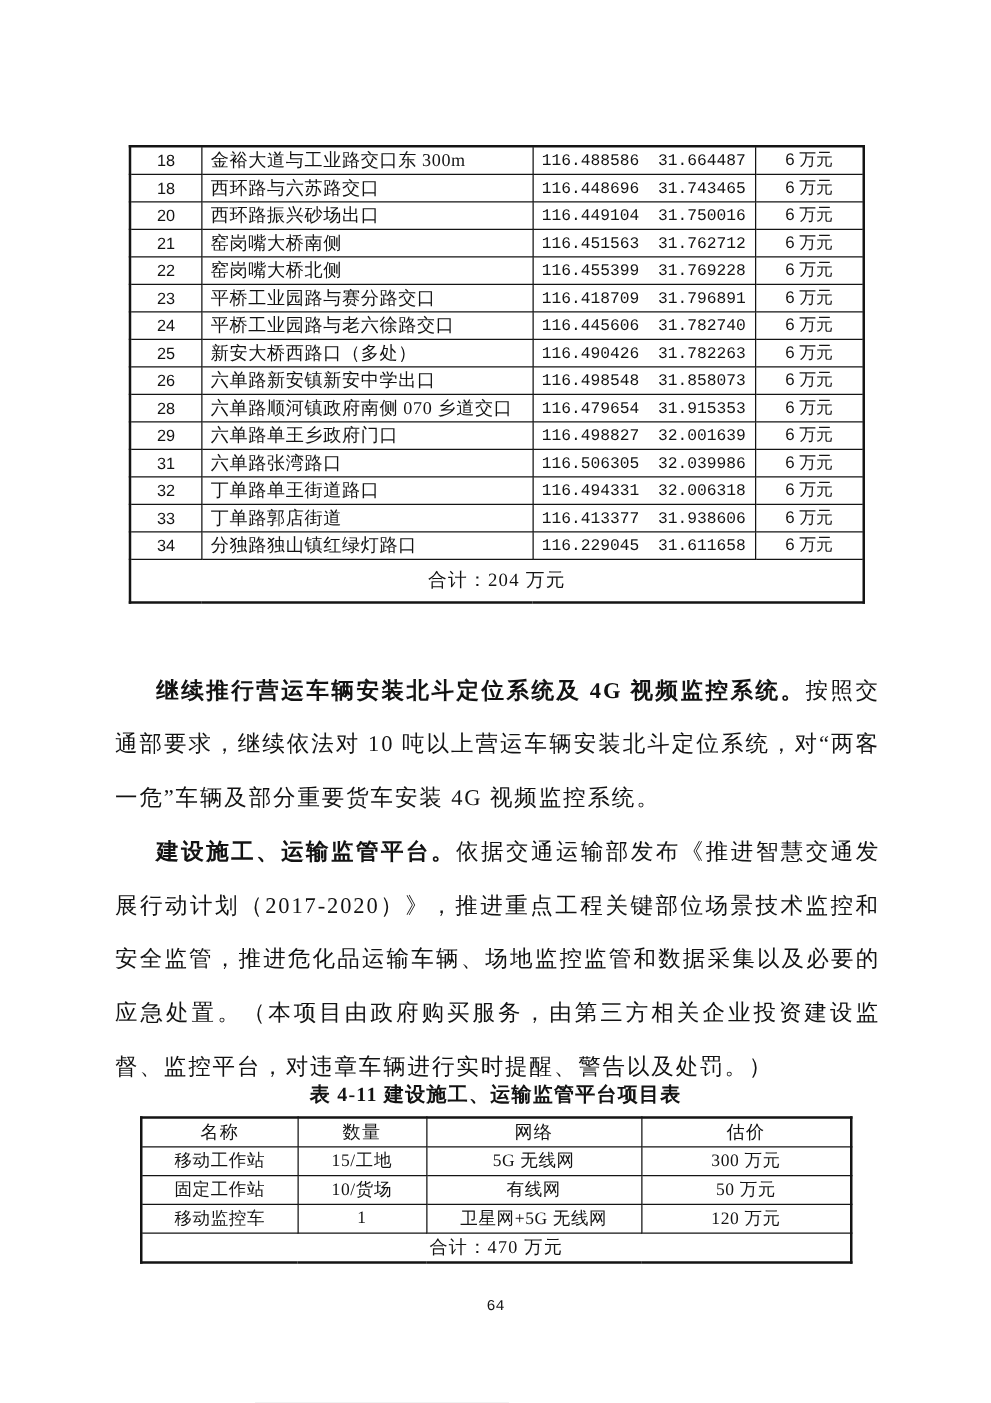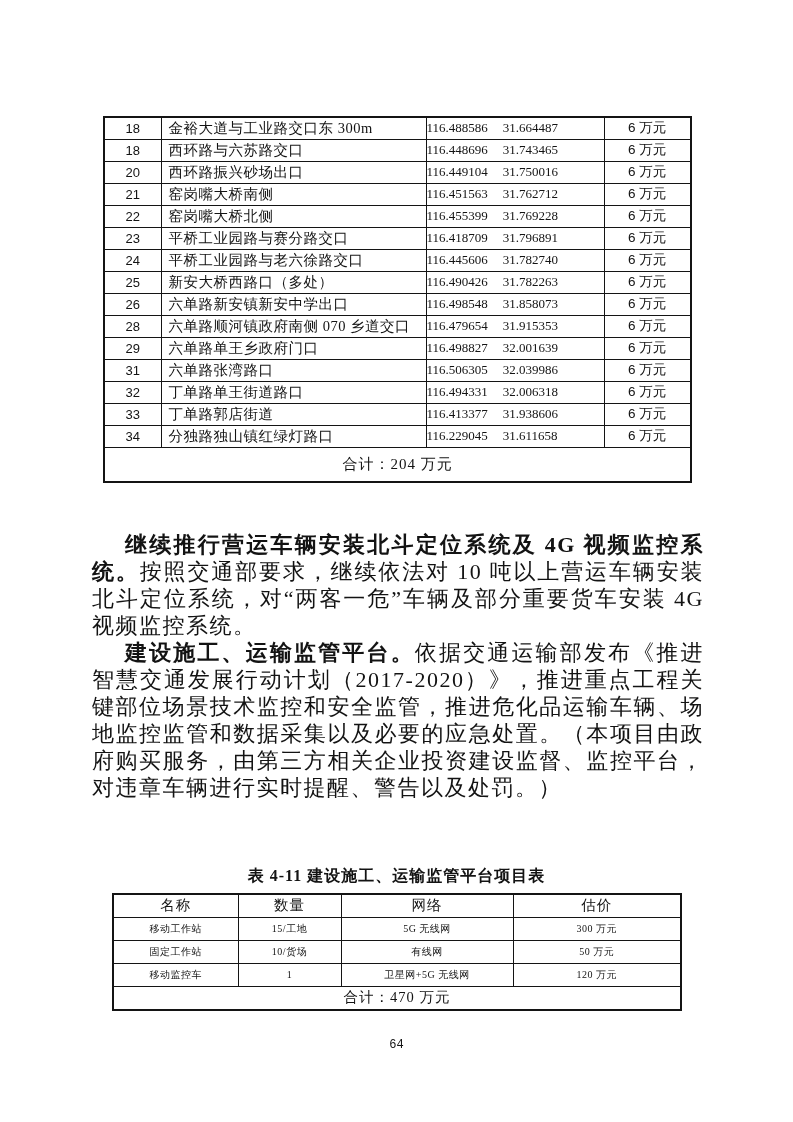--- a/index.html
+++ b/index.html
@@ -20,37 +20,37 @@
   .t1 {
     position: absolute;
     left: 103px;
     top: 116px;
     width: 587px;
     border: 2px solid #141414;
   }
   .t1 td, .t1 th { border: 1px solid #141414; height: 22px; vertical-align: middle; overflow: hidden; white-space: nowrap; }
   .t1 .c-no    { text-align: center; font-family: "Liberation Sans", sans-serif; font-size: 13px; }
   .t1 .c-name  { text-align: left; padding-left: 7px; font-size: 14.5px; letter-spacing: 0.5px; }
-  .t1 .c-coord { font-family: Liberation Serif, serif; font-size: 13px; }
+  .t1 .c-coord { text-align: center; font-family: Liberation Mono, monospace; font-size: 13px; }
   .t1 .c-coord .lon { margin-right: 15px; }
   .t1 .c-price { text-align: center; font-size: 13.5px; font-family: "Liberation Sans", sans-serif; }
   .t1 .total-cell { text-align: center; height: 35px; font-size: 15px; letter-spacing: 1px; }
   .w-no    { width: 57px; }
   .w-name  { width: 265px; }
   .w-coord { width: 178px; }
   .w-price { width: 87px; }
 
   
   .body-text {
     position: absolute;
     left: 92px;
     top: 531px;
     width: 612px;
-    font-size: 22px;
-    line-height: 27px;
+    font-size: 18px;
+    line-height: 43px;
     letter-spacing: 1.5px;
     text-align: justify;
   }
   .body-text p { margin: 0; text-indent: 33px; }
   .body-text .lead { font-weight: bold; }
 
   
   .t2-title {
     position: absolute;
     left: 0; right: 0;
@@ -64,21 +64,21 @@
   
   .t2 {
     position: absolute;
     left: 112px;
     top: 893px;
     width: 568px;
     border: 2px solid #141414;
   }
   .t2 th, .t2 td { border: 1px solid #141414; height: 23px; vertical-align: middle; text-align: center; white-space: nowrap; }
   .t2 th { font-weight: normal; font-size: 14.5px; letter-spacing: 1px; }
-  .t2 td { font-size: 10px; letter-spacing: 0.5px; }
+  .t2 td { font-size: 14px; letter-spacing: 0.5px; }
   .t2 .total-cell { height: 24px; font-size: 14.5px; letter-spacing: 1px; }
   .w2-name { width: 125px; }
   .w2-qty  { width: 103px; }
   .w2-net  { width: 172px; }
   .w2-est  { width: 168px; }
 
   
   .page-num {
     position: absolute;
     left: 0; right: 0;

